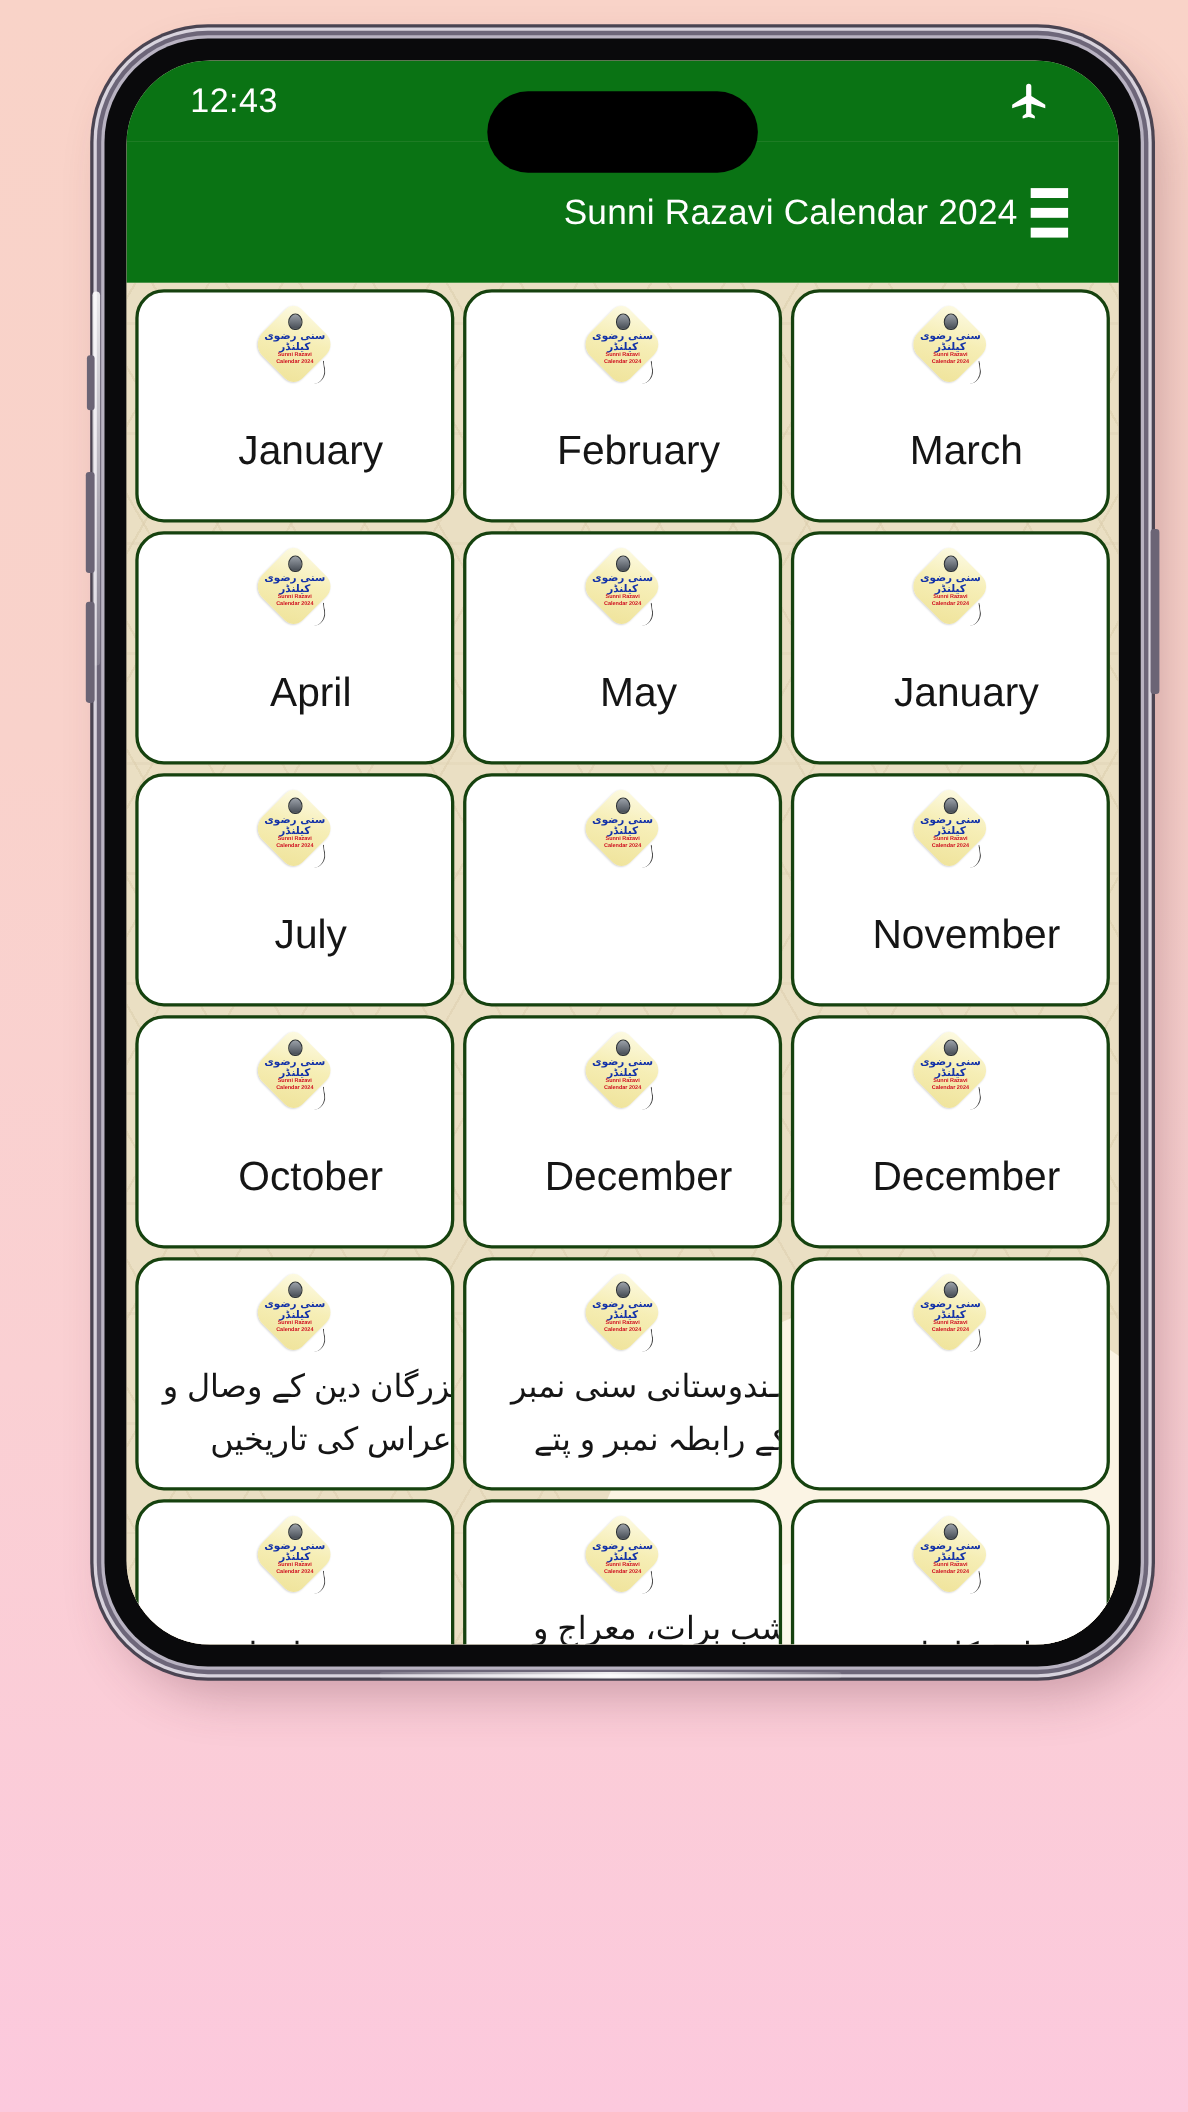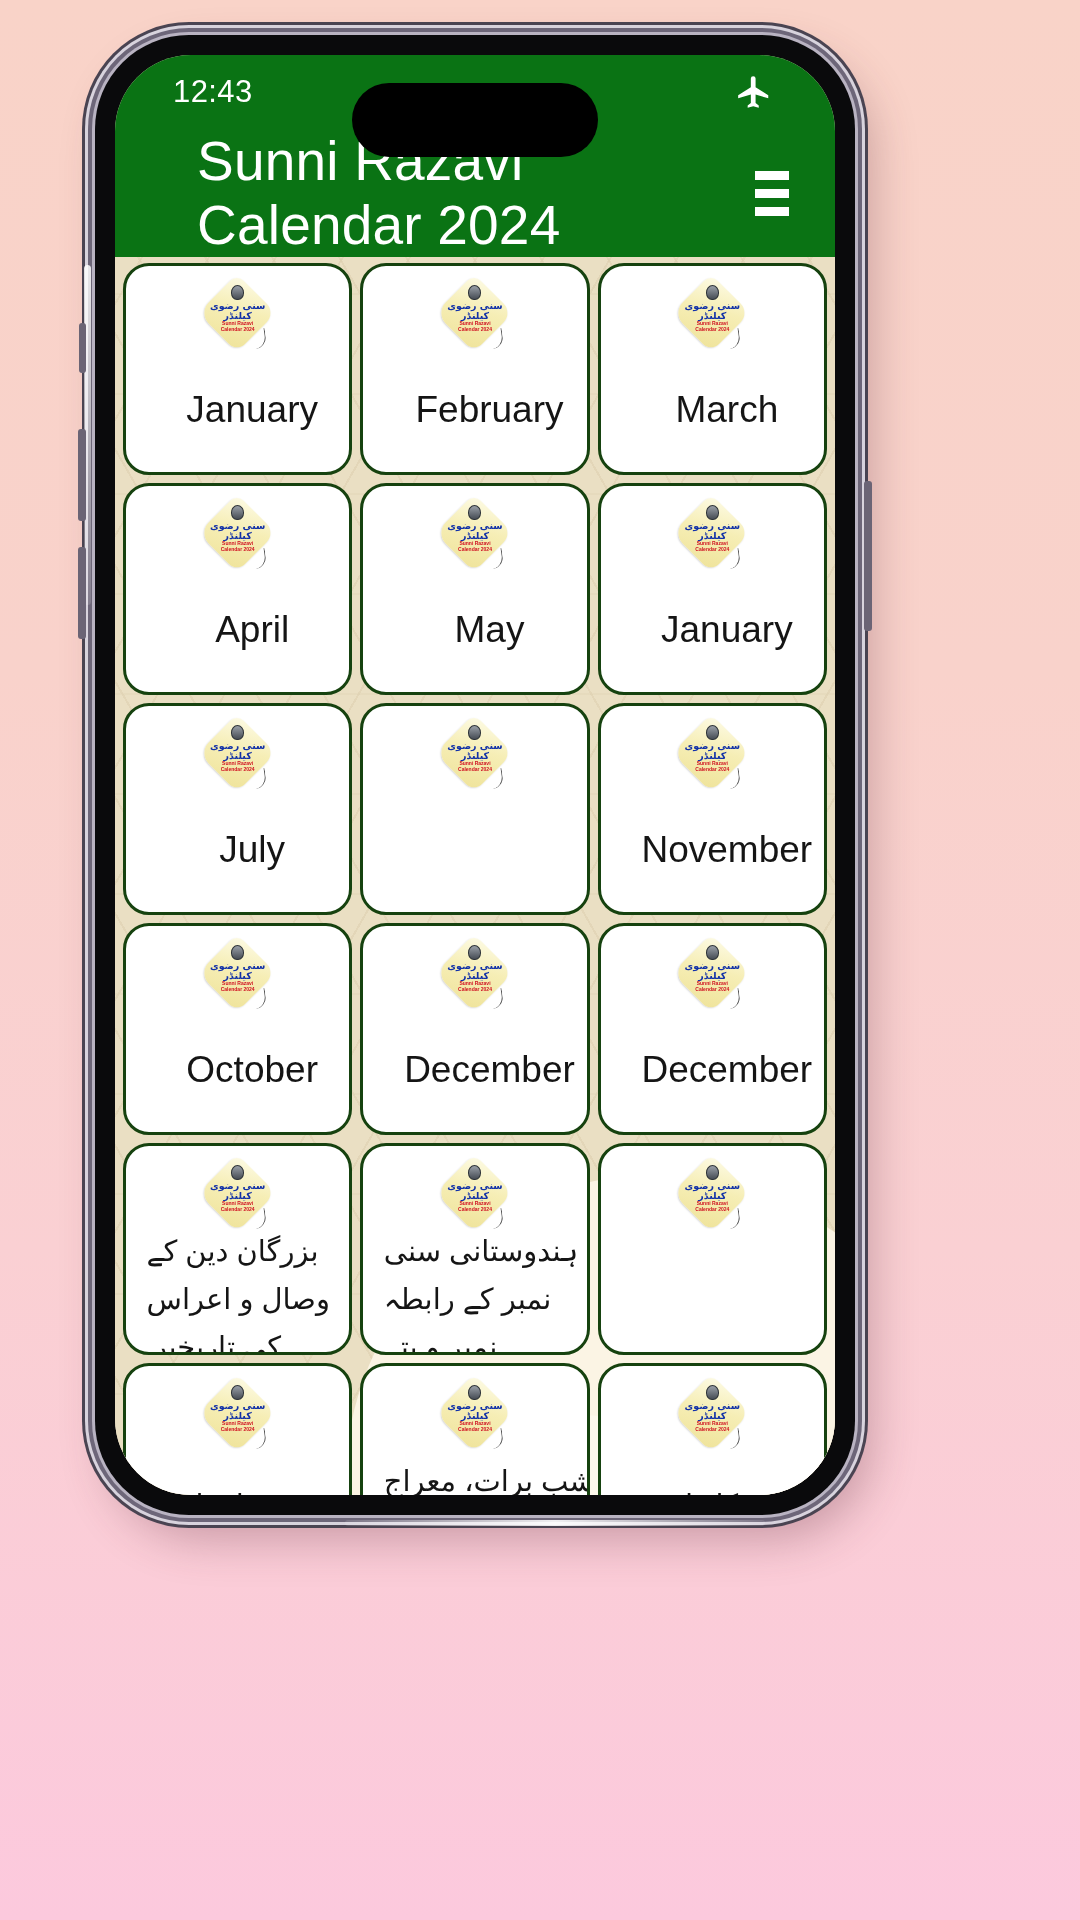--- a/index.html
+++ b/index.html
@@ -10,21 +10,21 @@
   }
   body {
     background: linear-gradient(180deg, #f9d3c8 0%, #f9d2cb 35%, #fad0d3 65%, #fcc9dd 100%);
     position:relative;
   }
 
   
   #phone-frame{
     position:absolute;
     left:95px; top:35px;
-    width:760px; height:1480px;
+    width:942px; height:1480px;
     border-radius:94px;
     background:#0a0a0c;
     box-shadow:
       0 0 0 3px #b9b3c2,
       0 0 0 7px #6d6679,
       0 0 0 10px #d8d3dd,
       0 0 0 13px #4a4452,
       14px 22px 48px rgba(90,40,55,.33);
   }
   
@@ -90,23 +90,23 @@
     position:relative;
     background:#0a7314;
     height:128px;
     display:flex;
     align-items:center;
     padding:0 34px 0 48px;
     z-index:2;
   }
   #app-title{
     flex:1;
-    text-align:left;
+    text-align:right;
     color:#fff;
-    font-size:55px;
+    font-size:32px;
     font-weight:400;
     letter-spacing:.2px;
     padding-left:34px;
   }
   #menu-button{
     width:58px; height:58px;
     display:flex; flex-direction:column;
     align-items:center; justify-content:center;
     gap:9px;
     flex:none;
@@ -166,21 +166,21 @@
     flex-direction:column;
     align-items:center;
     padding-top:16px;
     overflow:hidden;
   }
   .card-label{
     flex:1;
     display:flex;
     align-items:center;
     justify-content:center;
-    text-align:left;
+    text-align:right;
     color:#151515;
     padding:0 6px;
     width:100%;
     margin-left:29px;
   }
   .card-label.en{
     font-size:37px;
     font-weight:400;
   }
   .card-label.ur{

